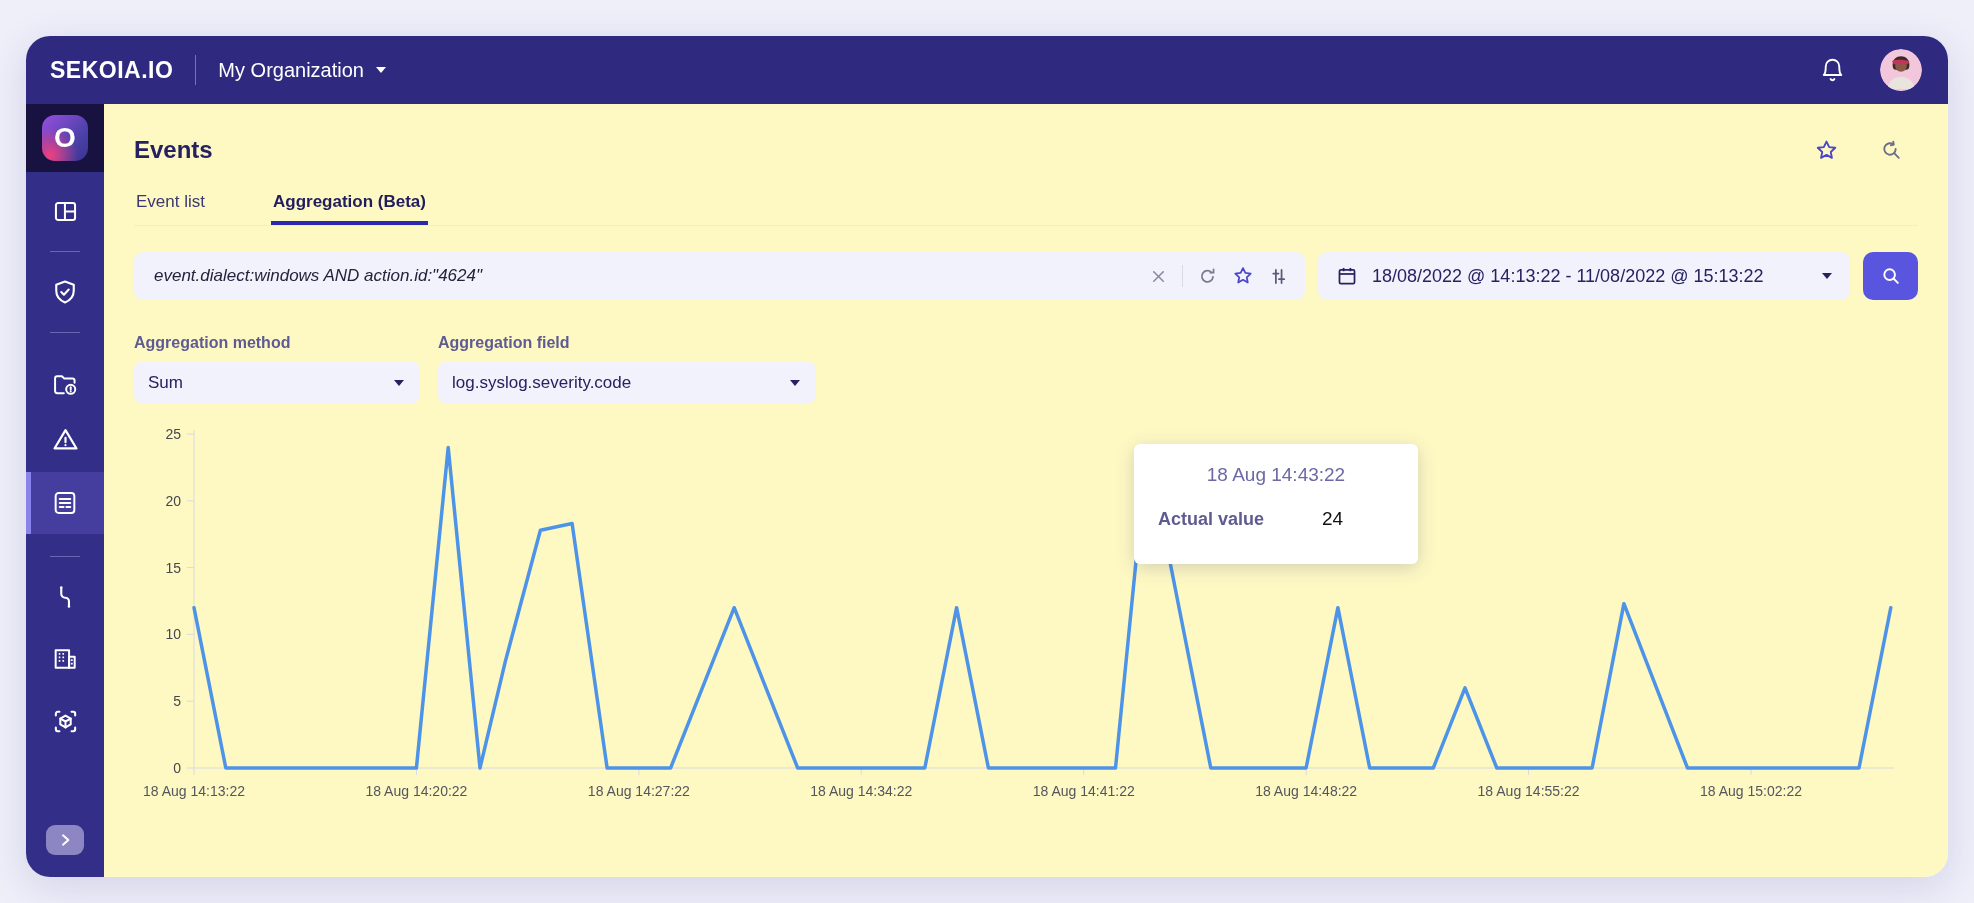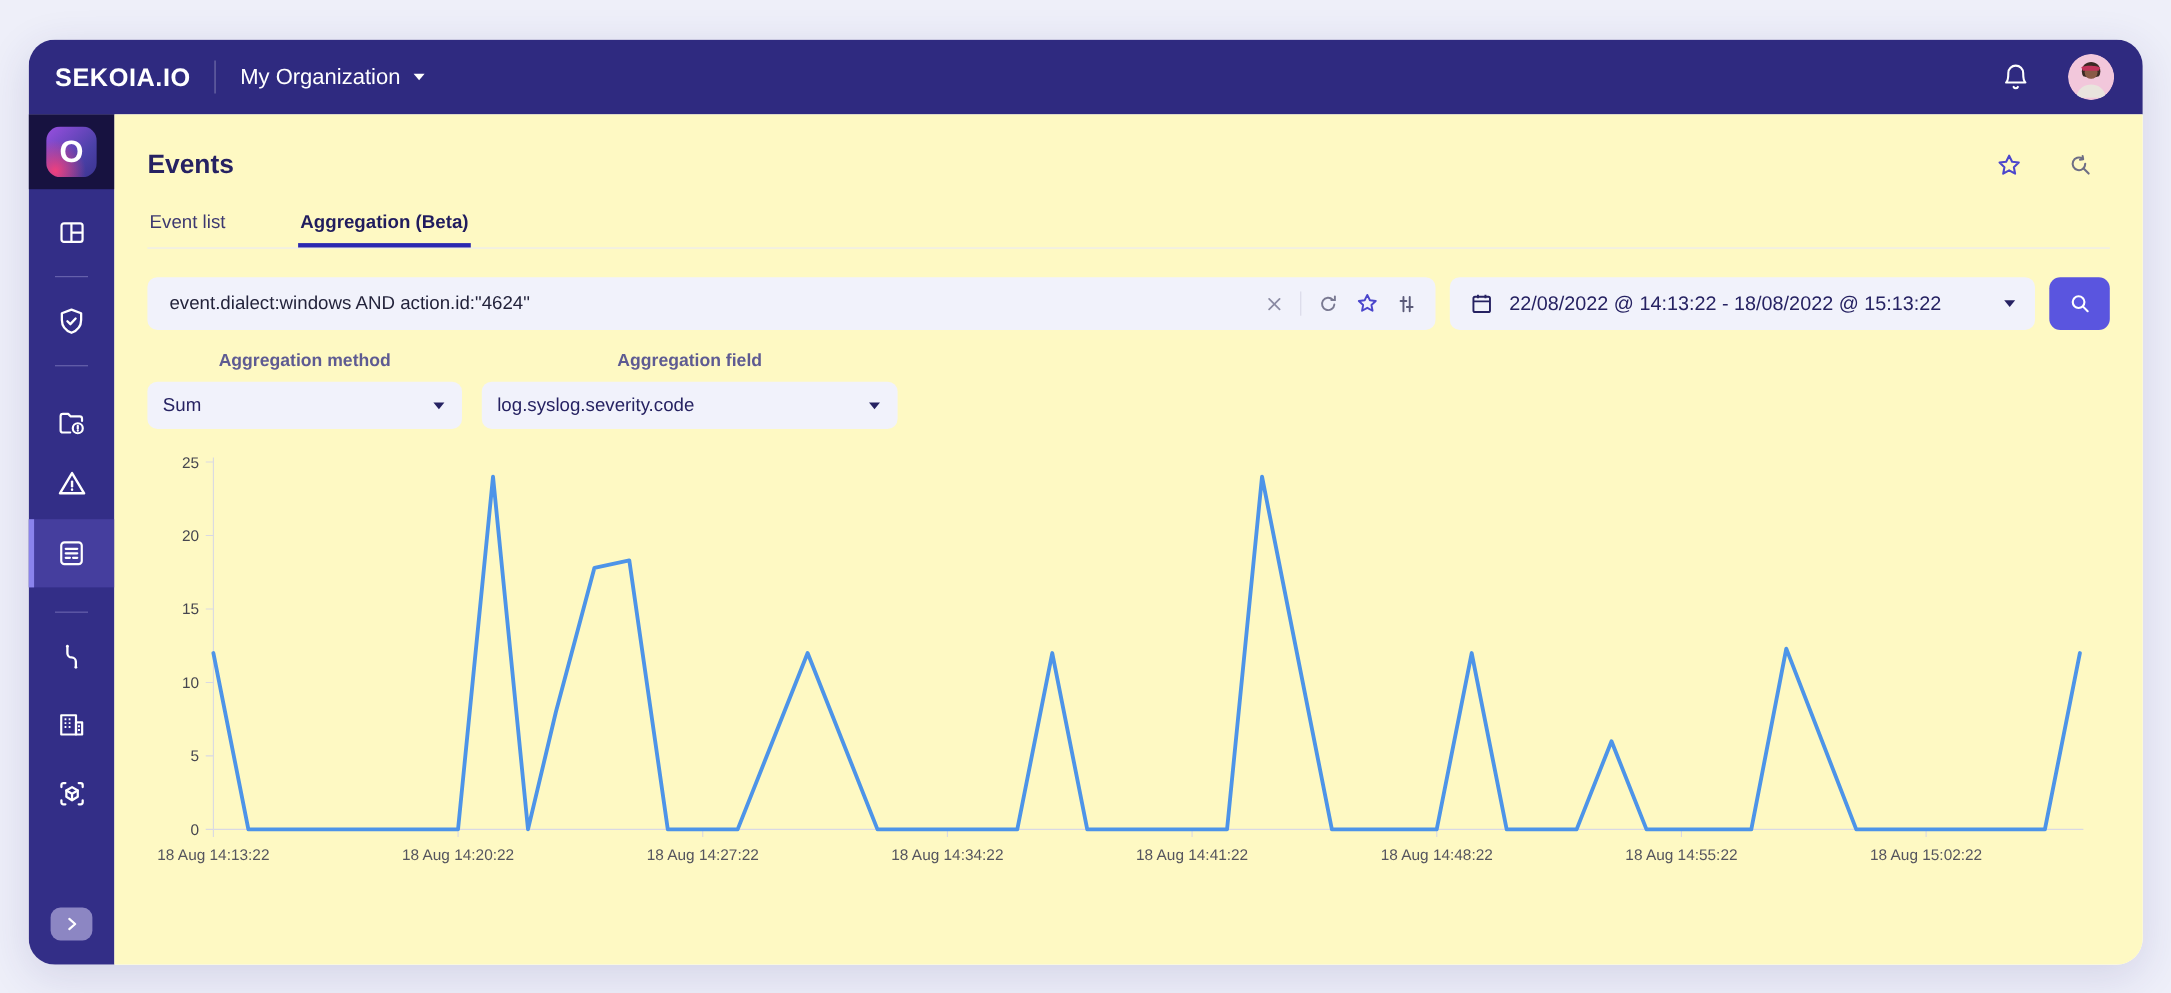--- a/index.html
+++ b/index.html
@@ -48,30 +48,30 @@
 
   .tabs { display:flex; gap:64px; margin-top:16px; border-bottom:1px solid #E9EAF5; }
   .tab { padding:12px 2px 13px; font-size:17px; color:#3C3870; cursor:pointer; }
   .tab.active { font-weight:700; color:#201C5E; border-bottom:4px solid #2B28B0; padding-bottom:9px; }
 
   .search-row { display:flex; gap:13px; margin-top:26px; height:48px; }
   .pill { background:#F1F2FB; border-radius:9px; display:flex; align-items:center;
     font-size:17px; color:#262262; }
   .search-history { width:250px; padding:0 18px; justify-content:space-between; cursor:pointer; }
   .query-box { flex:1; padding:0 16px 0 20px; color:#23233B; }
-  .query-text { flex:1; white-space:nowrap; overflow:hidden; }
+  .query-text { flex:1; white-space:nowrap; overflow:hidden;font-style:italic; }
   .query-icons { display:flex; align-items:center; gap:14px; }
   .query-icons .vdiv { width:1px; height:22px; background:#D8D8E6; }
   .query-icons span { display:flex; cursor:pointer; }
   .date-box { width:532px; padding:0 18px; gap:14px; cursor:pointer; }
   .date-text { flex:1; font-size:18px; white-space:nowrap; }
   .search-btn { width:55px; height:48px; border-radius:10px; background:#5A55DF; border:none;
     display:grid; place-items:center; cursor:pointer; }
 
-  .agg-row { display:flex; gap:18px; margin-top:20px;text-align:center; }
+  .agg-row { display:flex; gap:18px; margin-top:34px; }
   .agg-group .agg-label { font-size:16px; font-weight:700; color:#5E5B92; margin-bottom:9px; }
   .agg-select { height:43px; border-radius:9px; padding:0 16px 0 14px;
     justify-content:space-between; cursor:pointer; }
   .agg-select.method { width:286px; }
   .agg-select.field { width:378px; }
 
   
   .chart-wrap { position:relative; margin-top:18px; height:392px; }
   .chart-wrap svg.chart { overflow:visible; }
   .axis { stroke:#D9D9E3; stroke-width:1; }
@@ -292,21 +292,21 @@
 
         <div class="pill date-box">
           <span class="icon">
             <svg width="22" height="22" viewBox="0 0 24 24" fill="none" stroke="#262262" stroke-width="1.9" stroke-linejoin="round">
                 <rect x="3.8" y="5.2" width="16.4" height="15.2" rx="1.6"></rect>
                 <line x1="3.8" y1="9.8" x2="20.2" y2="9.8"></line>
                 <line x1="8.3" y1="3.2" x2="8.3" y2="6.8"></line>
                 <line x1="15.7" y1="3.2" x2="15.7" y2="6.8"></line>
               </svg>
           </span>
-          <span class="date-text">22/08/2022 @ 14:13:22 - 18/08/2022 @ 15:13:22</span>
+          <span class="date-text">18/08/2022 @ 14:13:22 - 11/08/2022 @ 15:13:22</span>
           <span class="caret" style="color:#262262"></span>
         </div>
 
         <button class="search-btn">
           <span class="icon">
             <svg width="22" height="22" viewBox="0 0 24 24" fill="none" stroke="#fff" stroke-width="2.1" stroke-linecap="round">
                 <circle cx="10.5" cy="10.5" r="5.8"></circle>
                 <line x1="15" y1="15" x2="19.5" y2="19.5"></line>
               </svg>
           </span>
@@ -358,17 +358,24 @@
             <text class="xtick" x="949.7196261682242" y="374" text-anchor="middle">18 Aug 14:41:22</text>
             <line class="axis" x1="1172.1495327102803" y1="346" x2="1172.1495327102803" y2="353"></line>
             <text class="xtick" x="1172.1495327102803" y="374" text-anchor="middle">18 Aug 14:48:22</text>
             <line class="axis" x1="1394.5794392523364" y1="346" x2="1394.5794392523364" y2="353"></line>
             <text class="xtick" x="1394.5794392523364" y="374" text-anchor="middle">18 Aug 14:55:22</text>
             <line class="axis" x1="1617.0093457943924" y1="346" x2="1617.0093457943924" y2="353"></line>
             <text class="xtick" x="1617.0093457943924" y="374" text-anchor="middle">18 Aug 15:02:22</text>
             <polyline points="60.0,185.7 91.8,346.0 282.4,346.0 314.2,25.4 346.0,346.0 371.4,239.1 406.4,108.2 438.1,101.5 473.1,346.0 536.6,346.0 600.2,185.7 663.7,346.0 790.8,346.0 822.6,185.7 854.4,346.0 981.5,346.0 1013.3,25.4 1076.8,346.0 1172.1,346.0 1203.9,185.7 1235.7,346.0 1299.3,346.0 1331.0,265.8 1362.8,346.0 1458.1,346.0 1489.9,181.7 1553.5,346.0 1725.0,346.0 1756.8,185.7" fill="none" stroke="#4D94E8" stroke-width="3.5" stroke-linejoin="round" stroke-linecap="round"></polyline>
           </svg>
 
+        <div class="tooltip">
+          <div class="tooltip-title">18 Aug 14:43:22</div>
+          <div class="tooltip-row">
+            <span class="tooltip-label">Actual value</span>
+            <span class="tooltip-value">24</span>
+          </div>
+        </div>
       </div>
 
     </main>
   </div>
 </div>
 
 </body></html>

